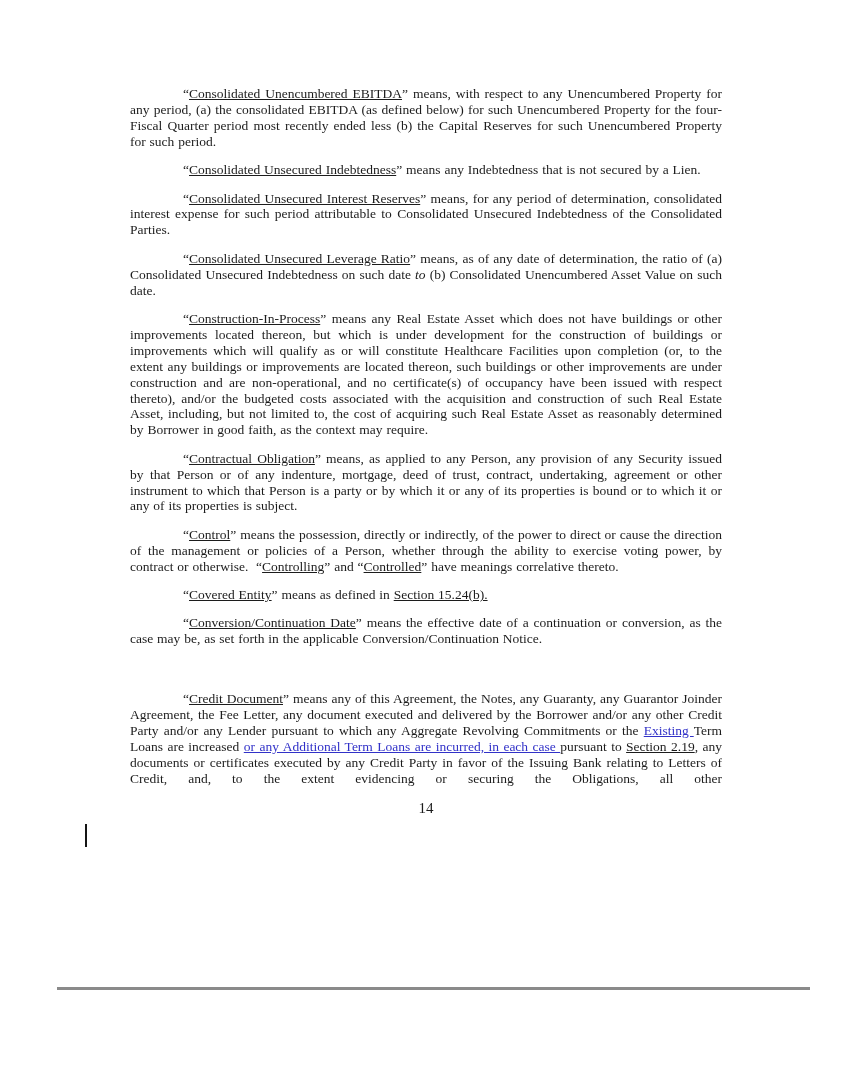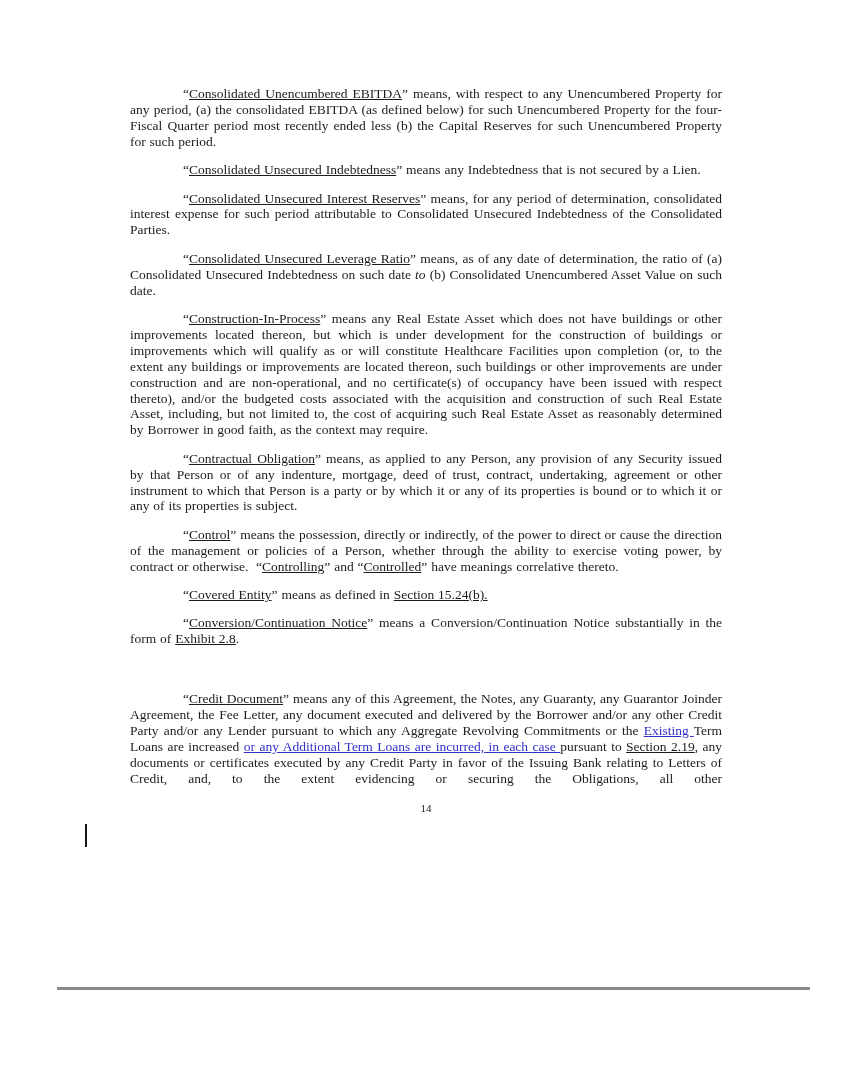--- a/index.html
+++ b/index.html
@@ -35,21 +35,21 @@
     margin-top: 44px;
   }
   .u { text-decoration: underline; }
   .i { font-style: italic; }
   .ins {
     text-decoration: underline;
   }
   .page-number {
     margin-top: 13px;
     text-align: center;
-    font-size: 11px;
+    font-size: 15px;
     line-height: 16px;
   }
   .change-bar {
     position: absolute;
     left: 85px;
     top: 824px;
     width: 2px;
     height: 23px;
     background: #151515;
   }
@@ -68,19 +68,19 @@
 <div class="page">
   <div class="doc-body">
       <p class="para"><span>“</span><span class="u">Consolidated Unencumbered EBITDA</span><span>” means, with respect to any Unencumbered Property for any period, (a) the consolidated EBITDA (as defined below) for such Unencumbered Property for the four-Fiscal Quarter period most recently ended less (b) the Capital Reserves for such Unencumbered Property for such period.</span></p>
       <p class="para"><span>“</span><span class="u">Consolidated Unsecured Indebtedness</span><span>” means any Indebtedness that is not secured by a Lien.</span></p>
       <p class="para"><span>“</span><span class="u">Consolidated Unsecured Interest Reserves</span><span>” means, for any period of determination, consolidated interest expense for such period attributable to Consolidated Unsecured Indebtedness of the Consolidated Parties.</span></p>
       <p class="para"><span>“</span><span class="u">Consolidated Unsecured Leverage Ratio</span><span>” means, as of any date of determination, the ratio of (a) Consolidated Unsecured Indebtedness on such date </span><span class="i">to</span><span> (b) Consolidated Unencumbered Asset Value on such date.</span></p>
       <p class="para"><span>“</span><span class="u">Construction-In-Process</span><span>” means any Real Estate Asset which does not have buildings or other improvements located thereon, but which is under development for the construction of buildings or improvements which will qualify as or will constitute Healthcare Facilities upon completion (or, to the extent any buildings or improvements are located thereon, such buildings or other improvements are under construction and are non-operational, and no certificate(s) of occupancy have been issued with respect thereto), and/or the budgeted costs associated with the acquisition and construction of such Real Estate Asset, including, but not limited to, the cost of acquiring such Real Estate Asset as reasonably determined by Borrower in good faith, as the context may require.</span></p>
       <p class="para"><span>“</span><span class="u">Contractual Obligation</span><span>” means, as applied to any Person, any provision of any Security issued by that Person or of any indenture, mortgage, deed of trust, contract, undertaking, agreement or other instrument to which that Person is a party or by which it or any of its properties is bound or to which it or any of its properties is subject.</span></p>
       <p class="para"><span>“</span><span class="u">Control</span><span>” means the possession, directly or indirectly, of the power to direct or cause the direction of the management or policies of a Person, whether through the ability to exercise voting power, by contract or otherwise.&nbsp; “</span><span class="u">Controlling</span><span>” and “</span><span class="u">Controlled</span><span>” have meanings correlative thereto.</span></p>
       <p class="para"><span>“</span><span class="u">Covered Entity</span><span>” means as defined in </span><span class="u">Section 15.24(b).</span></p>
-      <p class="para"><span>“</span><span class="u">Conversion/Continuation Notice</span><span>” means a Conversion/Continuation Notice substantially in the form of </span><span class="u">Exhibit 2.8</span><span>.</span></p>
+      <p class="para"><span>“</span><span class="u">Conversion/Continuation Date</span><span>” means the effective date of a continuation or conversion, as the case may be, as set forth in the applicable Conversion/Continuation Notice.</span></p>
       <p class="para justify-last"><span>“</span><span class="u">Credit Document</span><span>” means any of this Agreement, the Notes, any Guaranty, any Guarantor Joinder Agreement, the Fee Letter, any document executed and delivered by the Borrower and/or any other Credit Party and/or any Lender pursuant to which any Aggregate Revolving Commitments or the </span><span class="ins" style="color: rgb(49, 49, 200);">Existing </span><span>Term Loans are increased </span><span class="ins" style="color: rgb(49, 49, 200);">or any Additional Term Loans are incurred, in each case </span><span>pursuant to </span><span class="u">Section 2.19</span><span>, any documents or certificates executed by any Credit Party in favor of the Issuing Bank relating to Letters of Credit, and, to the extent evidencing or securing the Obligations, all other</span></p>
       <div class="page-number">14</div>
     </div>
   <div class="change-bar"></div>
   <div class="footer-rule" style="background: rgb(138, 138, 138);"></div>
 </div>
 
 </body></html>

